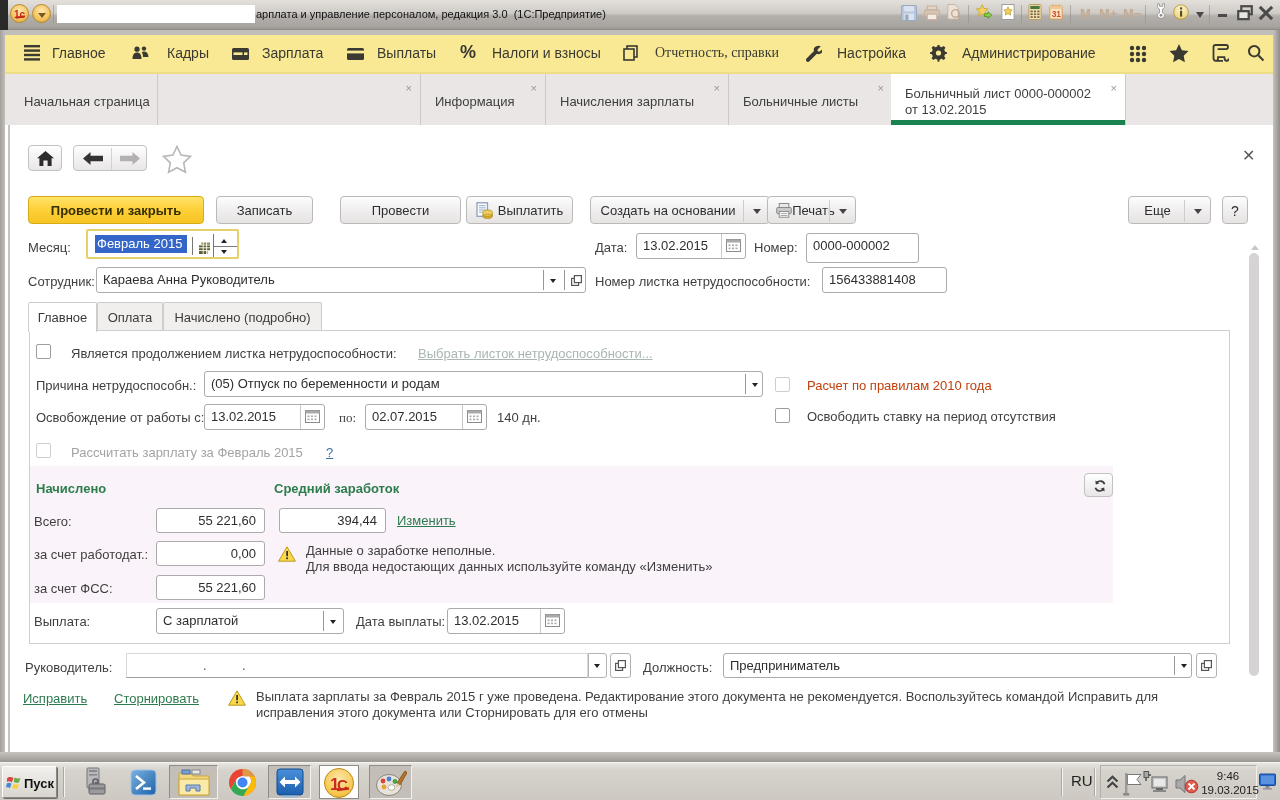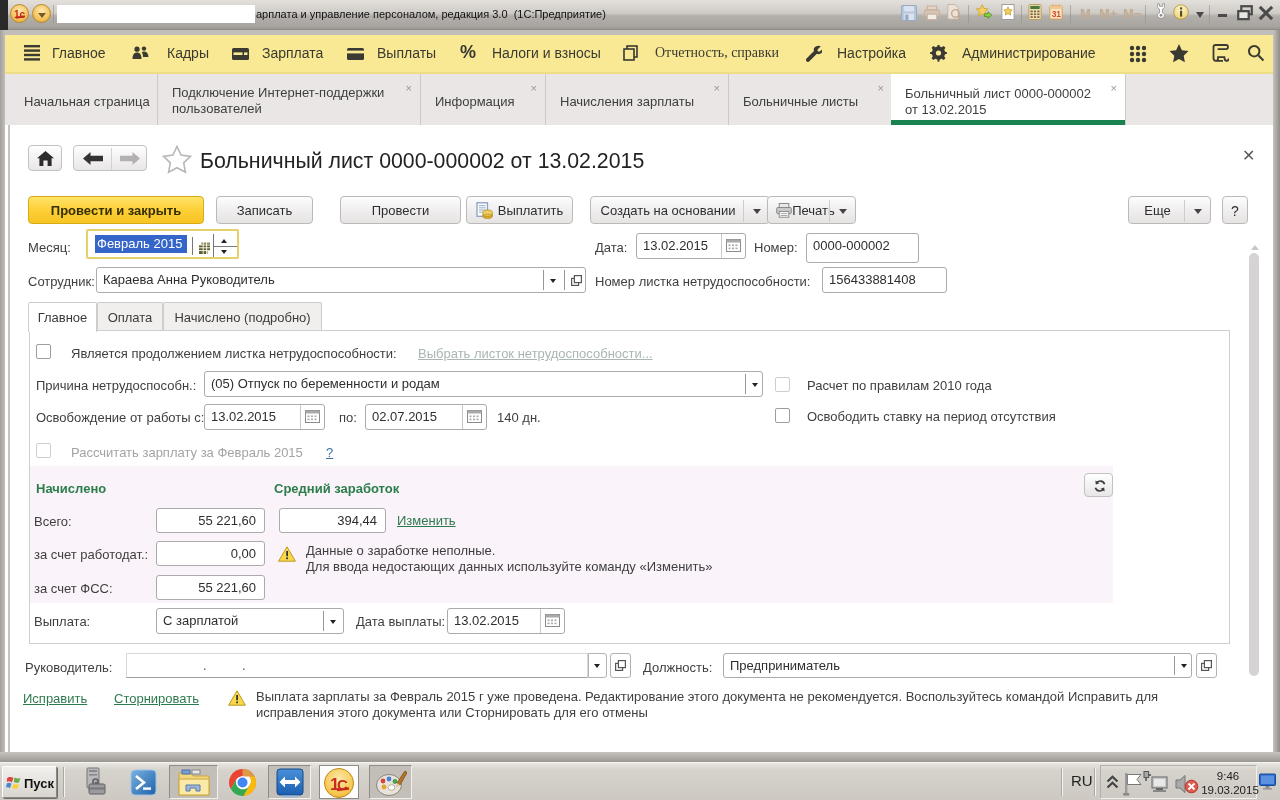--- a/index.html
+++ b/index.html
@@ -251,21 +251,20 @@
           <path d="M11.2 11.2 L16.5 16.5"></path>
         </g>
       </svg>
   </div>
 
   <div id="tabbar">
     <div class="wtab" style="left:0;width:153px;">
         <div class="tx" style="left:19px;top:20px;">Начальная страница</div>
       </div>
     <div class="wtab" style="left:153px;width:263px;">
-        <div class="tx" style="top:11px;">Подключение Интернет-поддержки<br>пользователей</div>
         <div class="cl">×</div>
       </div>
     <div class="wtab" style="left:416px;width:125px;">
         <div class="tx" style="top:20px;">Информация</div>
         <div class="cl">×</div>
       </div>
     <div class="wtab" style="left:541px;width:183px;">
         <div class="tx" style="top:20px;">Начисления зарплаты</div>
         <div class="cl">×</div>
       </div>
@@ -294,21 +293,20 @@
     <svg style="position:absolute;left:9px;top:6px" width="20" height="13" viewBox="0 0 20 13">
         <path fill="#333" d="M0 6.5 L7.5 0 L7.5 3.8 L20 3.8 L20 9.2 L7.5 9.2 L7.5 13 Z"></path>
       </svg>
     <svg style="position:absolute;left:46px;top:6px" width="20" height="13" viewBox="0 0 20 13">
         <path fill="#b3b0b0" d="M20 6.5 L12.5 0 L12.5 3.8 L0 3.8 L0 9.2 L12.5 9.2 L12.5 13 Z"></path>
       </svg>
   </div>
   <svg style="position:absolute;left:162px;top:145px" width="30" height="29" viewBox="0 0 30 29">
       <path fill="#fff" stroke="#b9b6b6" stroke-width="1.6" d="M15 1.5 L19.1 10.1 L28.5 11.4 L21.7 17.9 L23.4 27.2 L15 22.7 L6.6 27.2 L8.3 17.9 L1.5 11.4 L10.9 10.1 Z"></path>
     </svg>
-  <div id="doc-title">Больничный лист 0000-000002 от 13.02.2015</div>
   <div id="form-close">✕</div>
 
   <div class="btn" id="btn-main" style="left:28px;width:176px;">
       <div class="lbl">Провести и закрыть</div>
     </div>
   <div class="btn" style="left:216px;width:97px;">
       <div class="lbl">Записать</div>
     </div>
   <div class="btn" style="left:340px;width:121px;">
       <div class="lbl">Провести</div>
@@ -431,41 +429,41 @@
   <div class="flabel" style="left:71px;top:346px;">Является продолжением листка нетрудоспособности:</div>
   <div class="flabel graylink" style="left:418px;top:346px;">Выбрать листок нетрудоспособности...</div>
 
   <div class="flabel" style="left:36px;top:378px;">Причина нетрудоспособн.:</div>
   <div class="field" style="left:204px;top:371px;width:559px;height:26px;border-radius:3px;">
     <div class="v">(05) Отпуск по беременности и родам</div>
     <div style="position:absolute;left:540px;top:2px;width:1px;height:20px;background:#9a9797;"></div>
     <div style="position:absolute;left:547px;top:11px;width:0;height:0;border-left:3.5px solid transparent;border-right:3.5px solid transparent;border-top:4px solid #222;"></div>
   </div>
   <div class="checkbox dis" style="left:775px;top:377px;"></div>
-  <div class="flabel" style="left:807px;top:378px;color:#404040;">Расчет по правилам 2010 года</div>
+  <div class="flabel" style="left:807px;top:378px;color:#c2410c;">Расчет по правилам 2010 года</div>
 
   <div class="flabel" style="left:36px;top:410px;">Освобождение от работы с:</div>
   <div class="field" style="left:204px;top:404px;width:121px;height:26px;border-radius:3px;">
     <div class="v">13.02.2015</div>
     <div style="position:absolute;right:0;top:0;width:24px;height:24px;border-left:1px solid #c9c7c7;">
       <svg style="position:absolute;left:4px;top:5px" width="15" height="13" viewBox="0 0 15 13">
           <rect x="0.5" y="0.5" width="14" height="12" fill="#fff" stroke="#8a8a8a"></rect>
           <rect x="0.5" y="0.5" width="14" height="3" fill="#a9a9a9"></rect>
           <g fill="#a9a9a9">
             <rect x="2.5" y="5.5" width="2" height="1.6"></rect>
             <rect x="6" y="5.5" width="2" height="1.6"></rect>
             <rect x="9.5" y="5.5" width="2" height="1.6"></rect>
             <rect x="2.5" y="8.6" width="2" height="1.6"></rect>
             <rect x="6" y="8.6" width="2" height="1.6"></rect>
             <rect x="9.5" y="8.6" width="2" height="1.6"></rect>
           </g>
         </svg>
     </div>
   </div>
-  <div class="flabel" style="left:339px;top:410px;">по:</div>
+  <div class="flabel" style="left:339px;top:410px;font-family:Liberation Serif, serif;">по:</div>
   <div class="field" style="left:365px;top:404px;width:122px;height:26px;border-radius:3px;">
     <div class="v">02.07.2015</div>
     <div style="position:absolute;right:0;top:0;width:24px;height:24px;border-left:1px solid #c9c7c7;">
       <svg style="position:absolute;left:4px;top:5px" width="15" height="13" viewBox="0 0 15 13">
           <rect x="0.5" y="0.5" width="14" height="12" fill="#fff" stroke="#8a8a8a"></rect>
           <rect x="0.5" y="0.5" width="14" height="3" fill="#a9a9a9"></rect>
           <g fill="#a9a9a9">
             <rect x="2.5" y="5.5" width="2" height="1.6"></rect>
             <rect x="6" y="5.5" width="2" height="1.6"></rect>
             <rect x="9.5" y="5.5" width="2" height="1.6"></rect>

